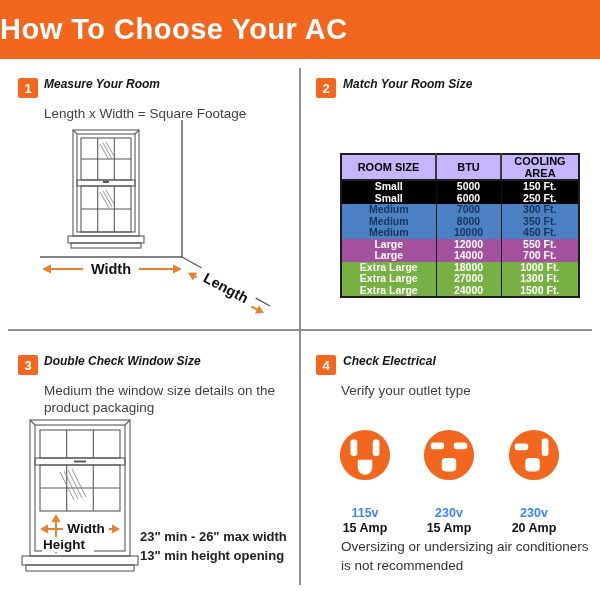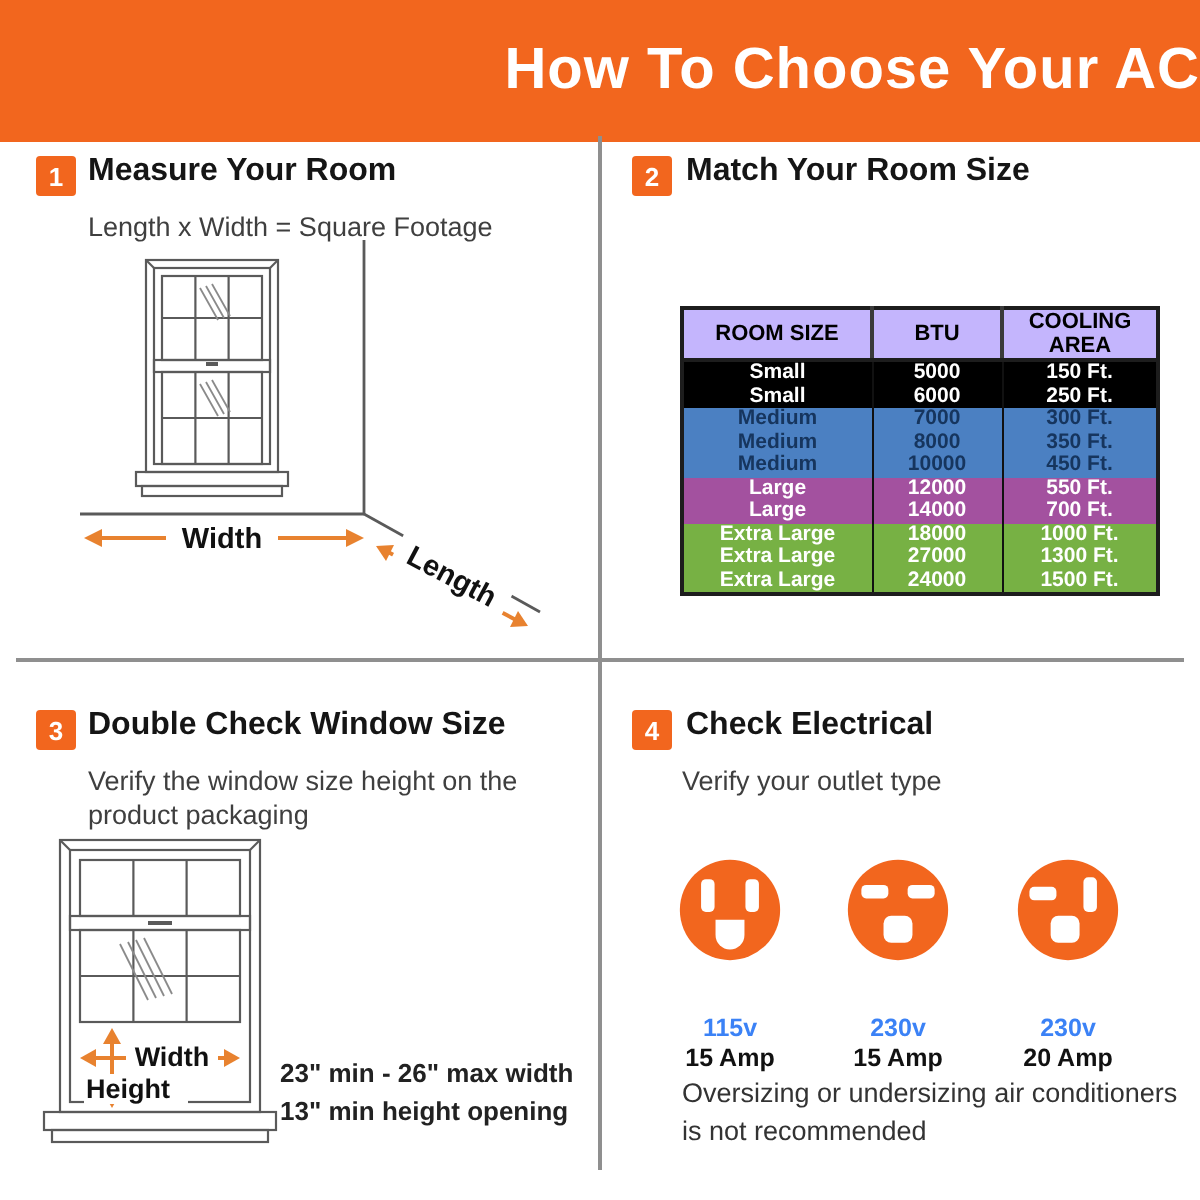--- a/index.html
+++ b/index.html
@@ -2,33 +2,33 @@
 <html><head>
 <meta charset="utf-8">
 <style>
   html,body{margin:0;padding:0;background:#fff;}
   #canvas{
     position:relative;width:600px;height:600px;background:#ffffff;overflow:hidden;
     font-family:"Liberation Sans","DejaVu Sans",sans-serif;color:#1a1a1a;
   }
   
   .banner{
-    position:absolute;left:0;top:0;width:600px;height:71px;background:#F2661E;
-    display:flex;align-items:center;justify-content:flex-end;
+    position:absolute;left:0;top:0;width:600px;height:59px;background:#F2661E;
+    display:flex;align-items:center;justify-content:flex-start;
   }
   .banner h1{margin:0;color:#ffffff;font-size:29px;font-weight:bold;letter-spacing:.5px;}
   
   .div-v{position:absolute;left:299px;top:68px;width:2px;height:517px;background:#8f8f8f;}
   .div-h{position:absolute;left:8px;top:329px;width:584px;height:2px;background:#8f8f8f;}
   
   .badge{
     position:absolute;width:20px;height:20px;background:#F2661E;border-radius:2px;
     color:#fff;font-size:13px;font-weight:bold;display:flex;align-items:center;justify-content:center;
   }
-  .sec-title{position:absolute;font-size:16px;font-weight:bold;color:#151515;white-space:nowrap;}
+  .sec-title{position:absolute;font-size:12px;font-weight:bold;color:#151515;white-space:nowrap;font-style:italic;}
   .sec-sub{position:absolute;font-size:13.5px;color:#3f3f3f;line-height:17px;white-space:nowrap;}
   
   table.room{
     position:absolute;left:340px;top:153px;width:238px;border-collapse:collapse;
     border:2px solid #1d1d1d;table-layout:fixed;
   }
   table.room th{
     background:#c4b5fd;color:#000;font-size:11px;font-weight:bold;height:19px;
     border-bottom:2px solid #1d1d1d;border-left:2px solid #3a3a3a;padding:0;text-align:center;
   }
@@ -188,21 +188,21 @@
           <td>Extra Large</td>
           <td>24000</td>
           <td>1500 Ft.</td>
         </tr>
       </tbody>
   </table>
 
   <div class="badge" style="left:18px;top:355px;">3</div>
   <div class="sec-title" style="left:44px;top:354px;">Double Check Window Size</div>
   <div class="sec-sub" style="left:44px;top:382px;">
-    <div>Verify the window size height on the</div>
+    <div>Medium the window size details on the</div>
     <div>product packaging</div>
   </div>
 
   <svg style="position:absolute;left:16px;top:414px;" width="270" height="175" viewBox="0 0 270 175">
     <g stroke="#5a5a5a" stroke-width="1.1" fill="none">
 
       <rect x="14" y="6" width="100" height="136"></rect>
       <rect x="19" y="11" width="90" height="126"></rect>
       <line x1="14" y1="6" x2="19" y2="11"></line>
         <line x1="114" y1="6" x2="109" y2="11"></line>

